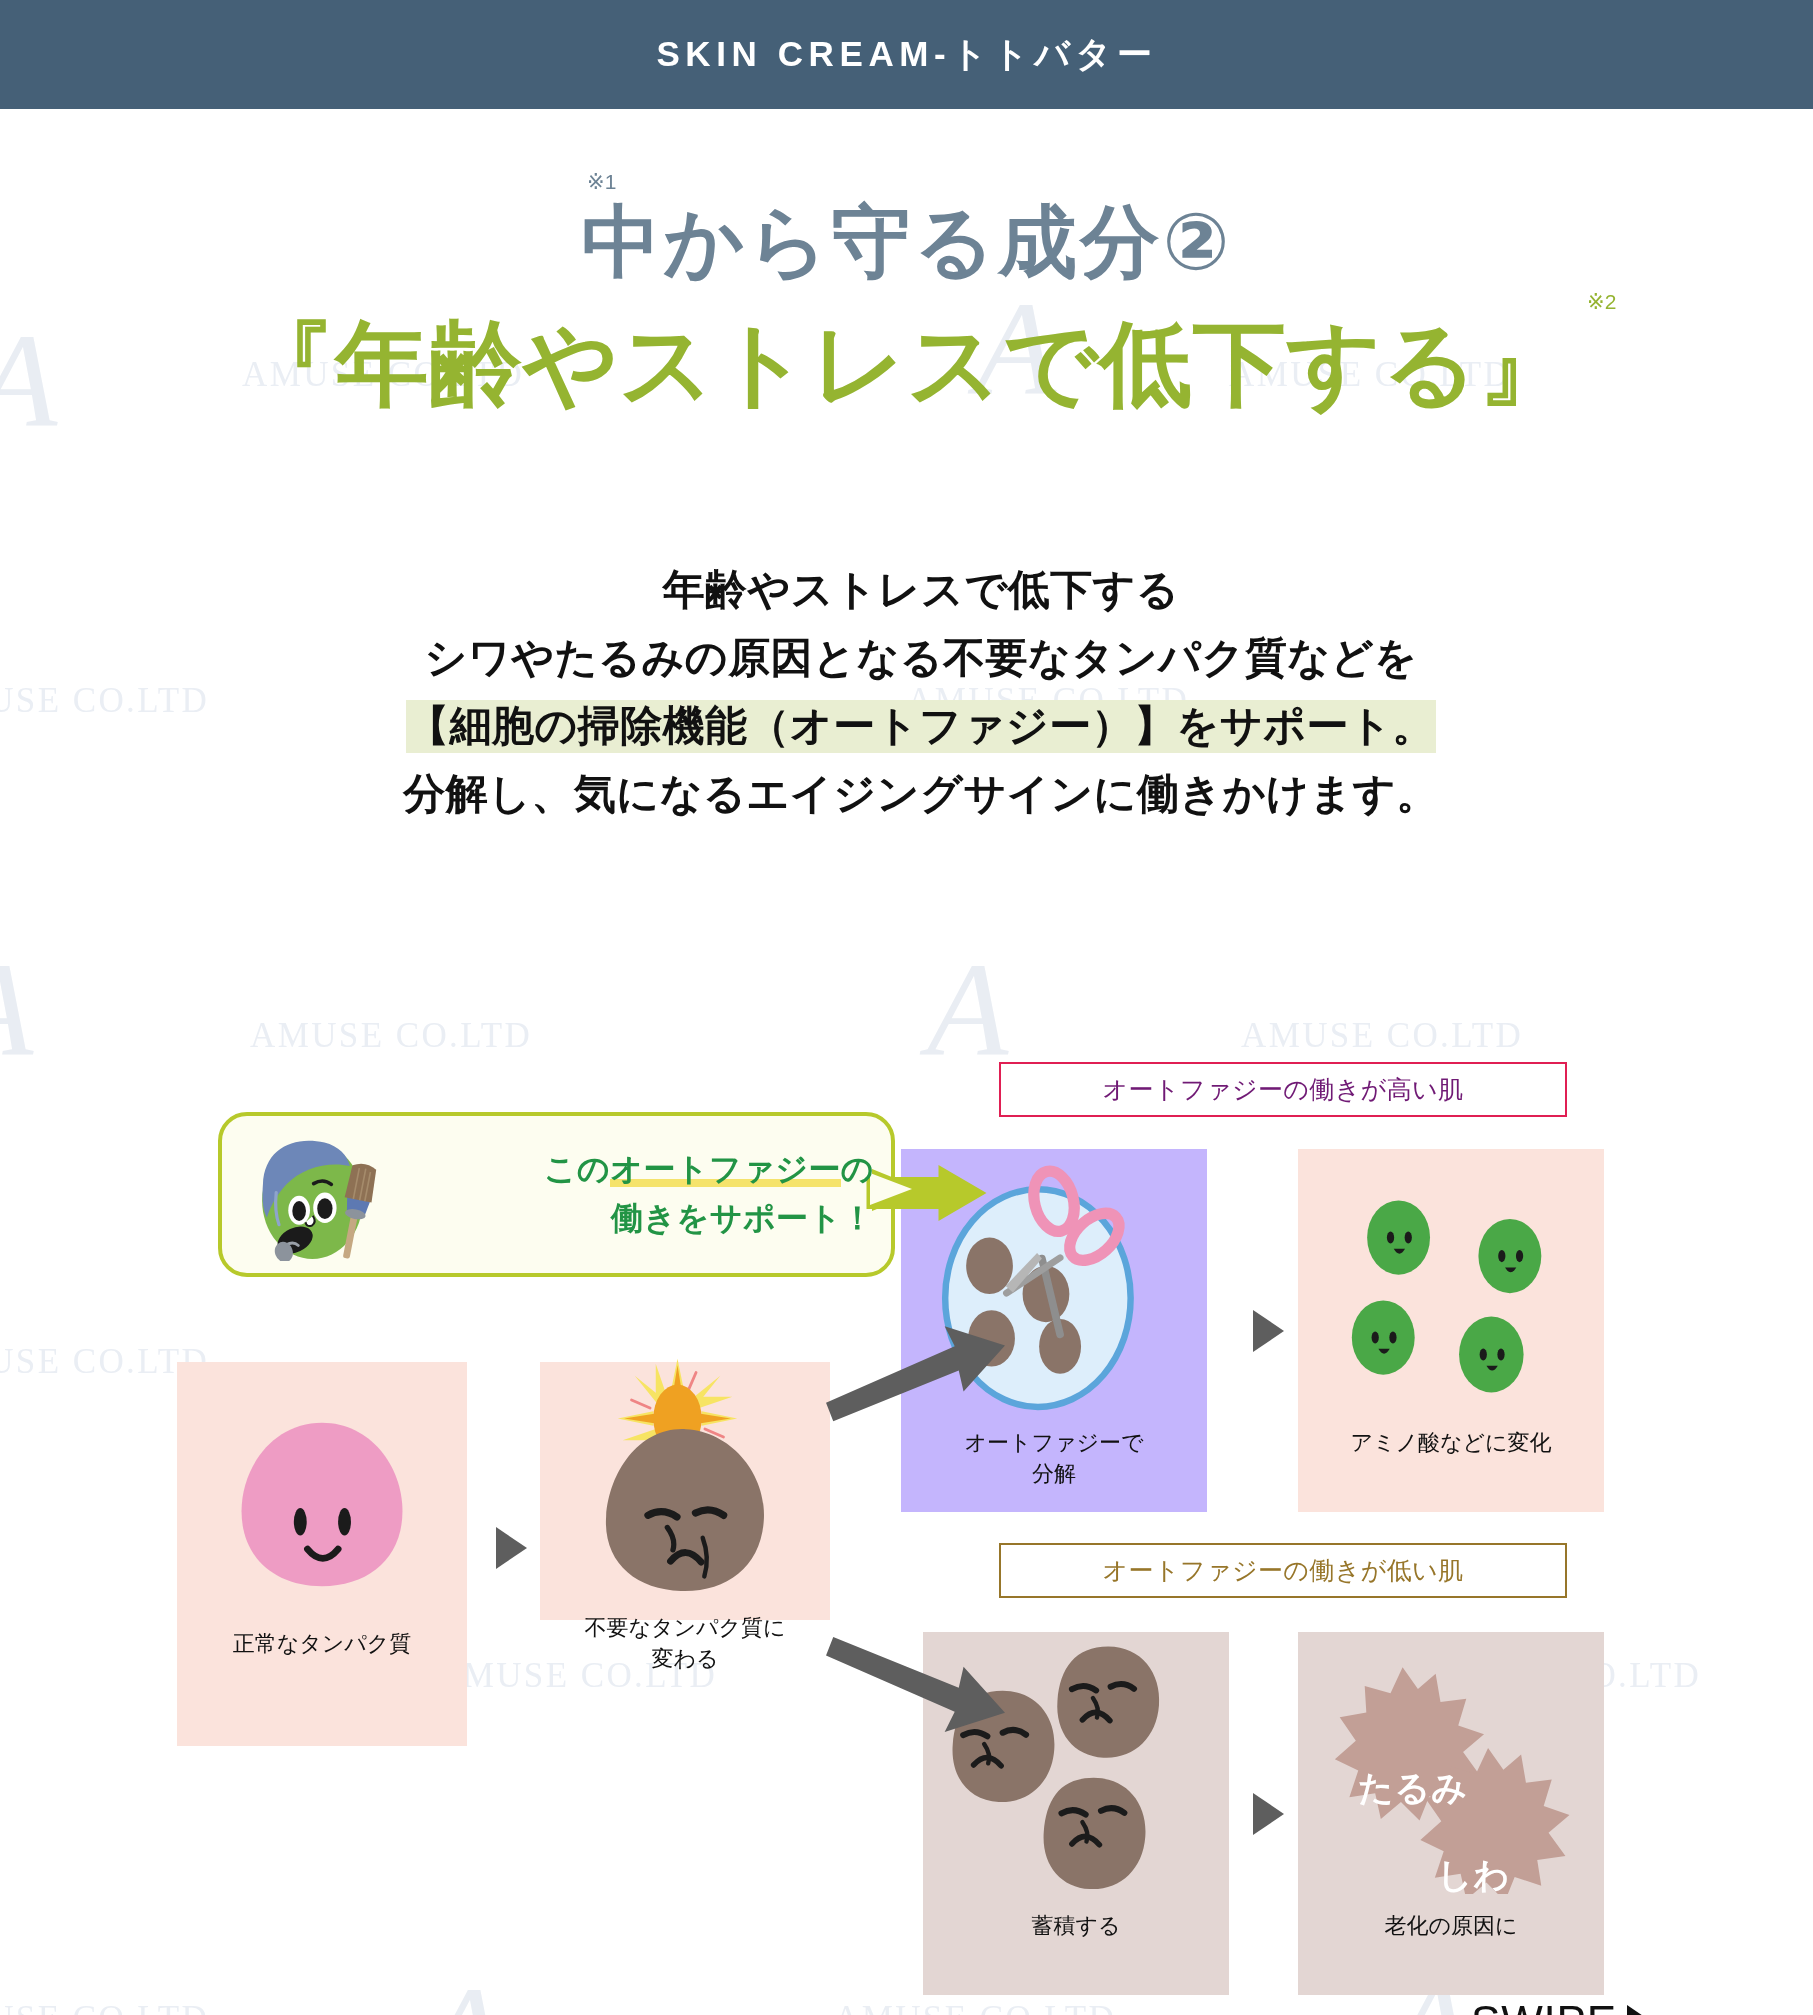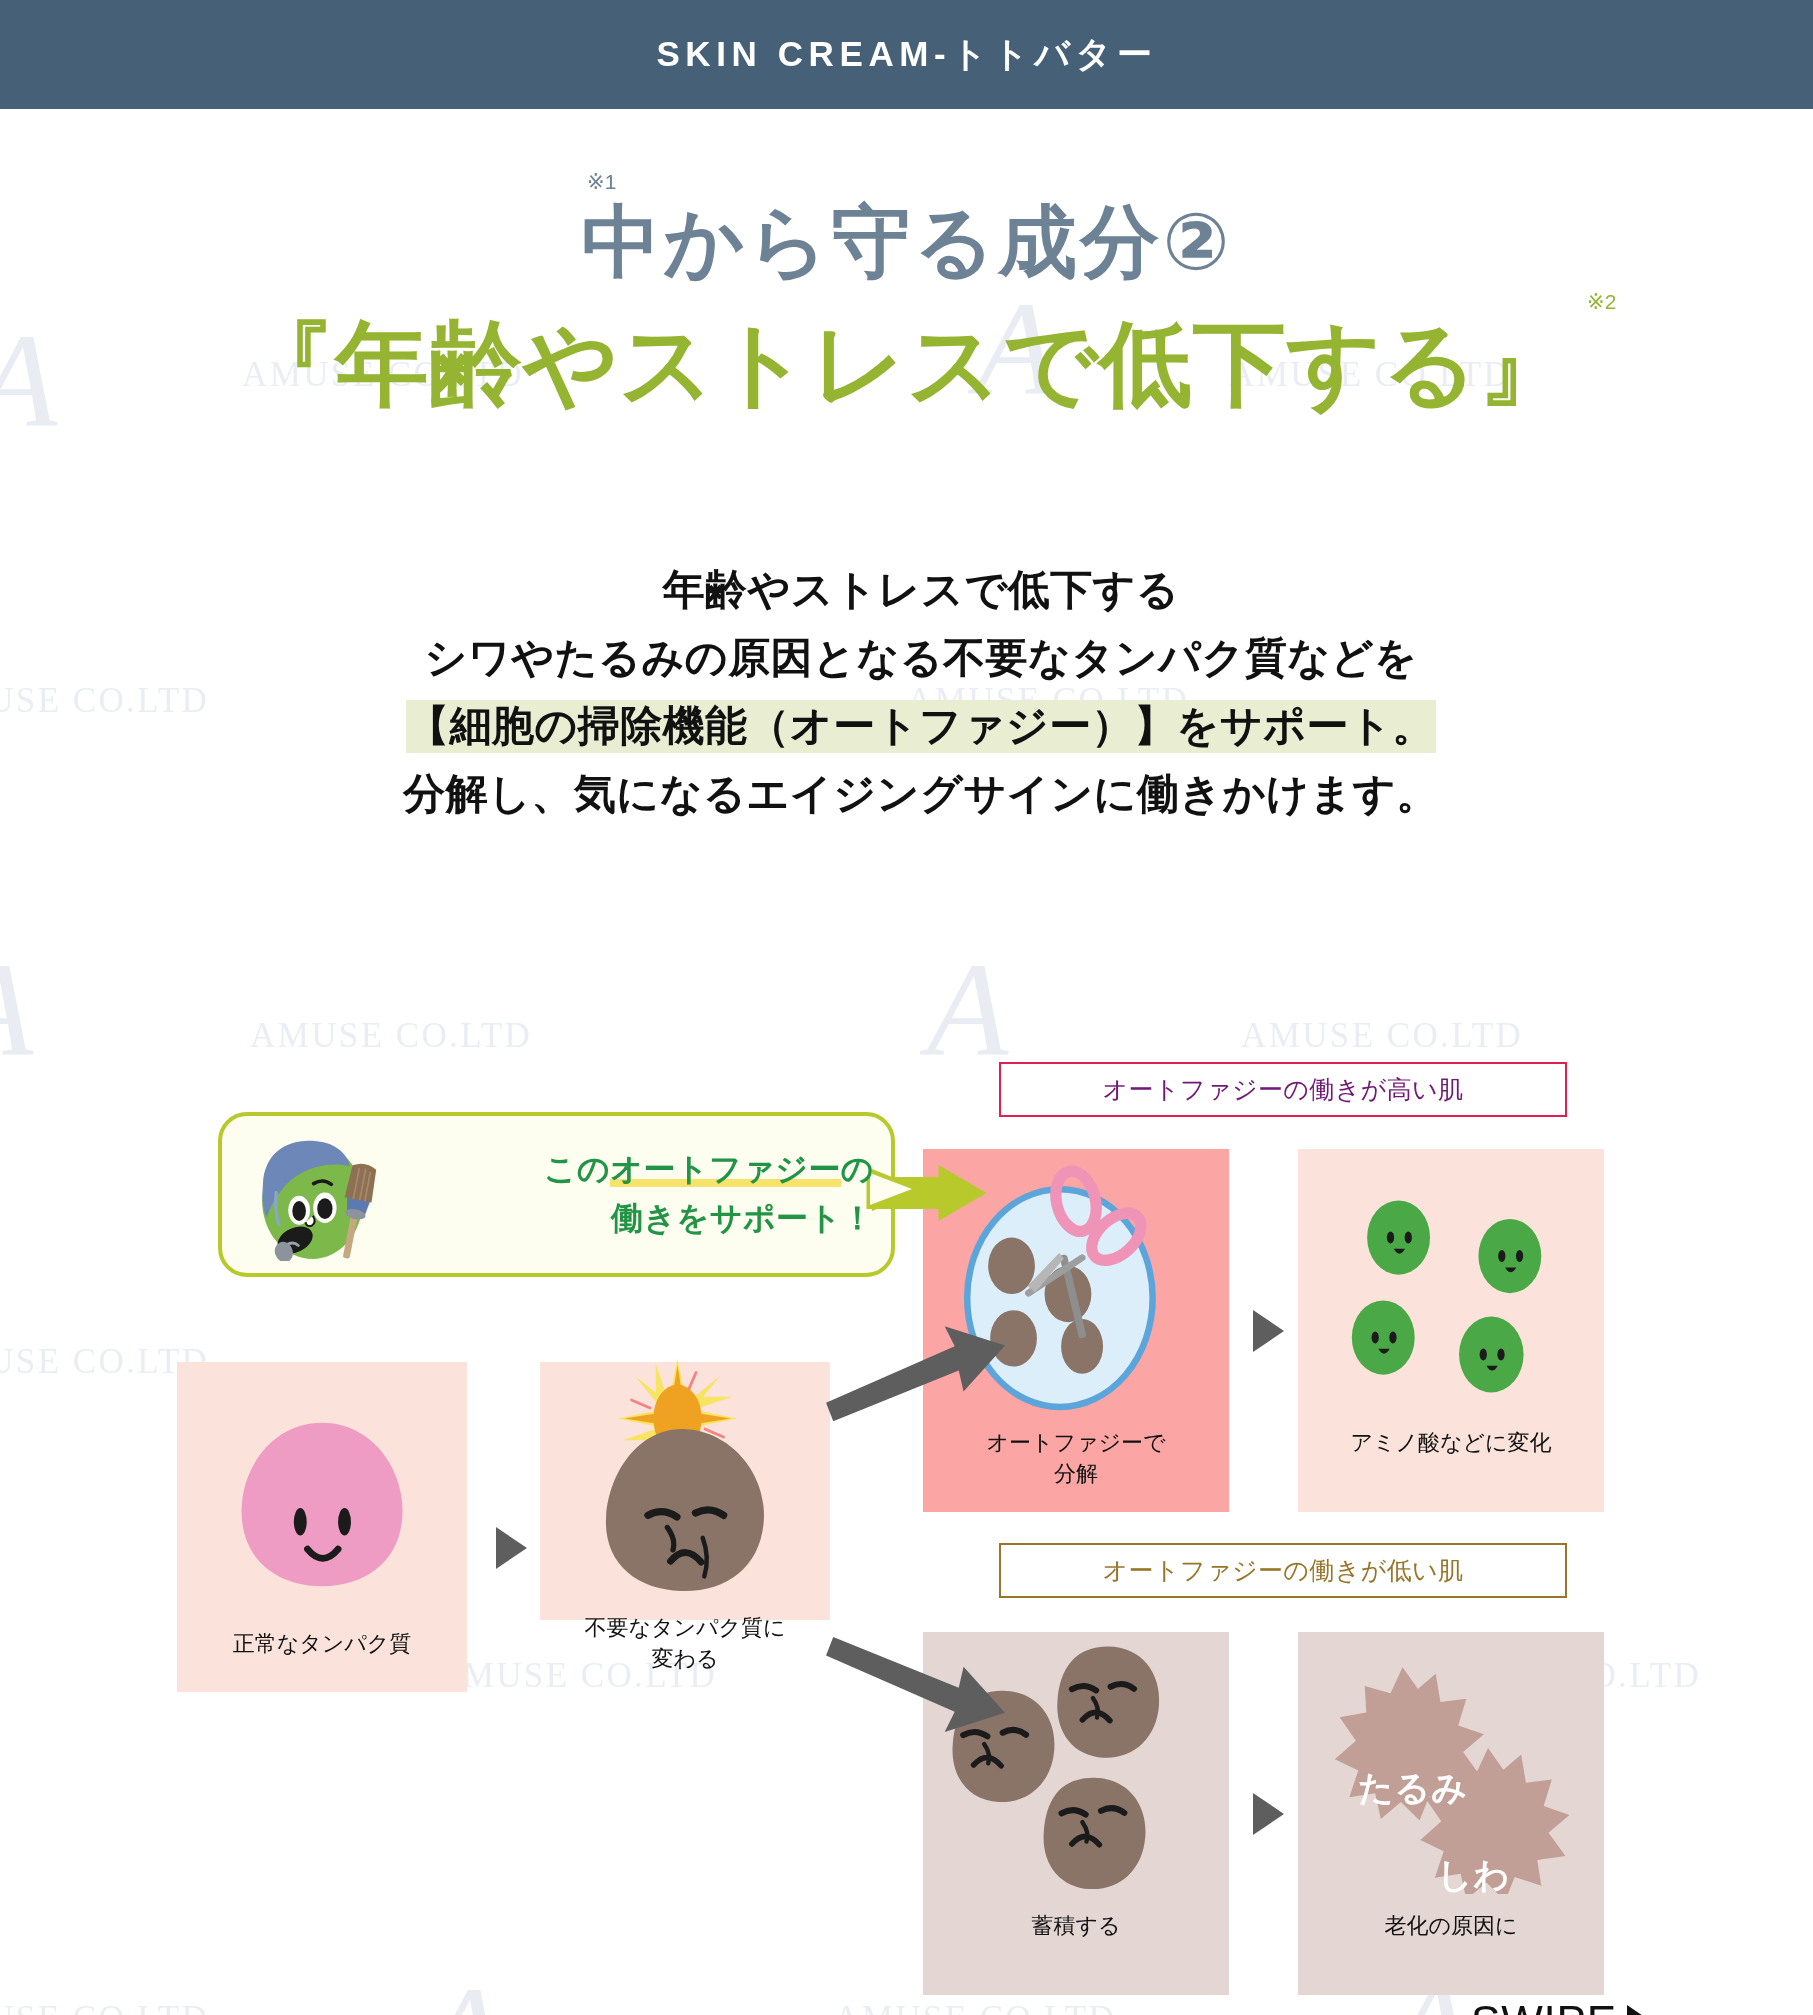--- a/index.html
+++ b/index.html
@@ -196,21 +196,21 @@
 
     <div class="bubble-text">
       <div><span>この</span><span class="ul">オートファジー</span><span>の</span></div>
       <div>働きをサポート！</div>
     </div>
 
     <svg style="position:absolute;left:866px;top:1161px;width:129px;height:64px;z-index:4;" viewBox="0 0 320 160">
       <path d="M0 40 L180 40 L180 10 L300 80 L180 150 L180 120 L0 120 Z" fill="#b7c92b"></path>
     </svg>
 
-    <div class="panel" style="left:177px;top:1362px;width:290px;height:330px;background:#fbe3dc;">
+    <div class="panel" style="left:177px;top:1362px;width:290px;height:384px;background:#fbe3dc;">
       <svg style="position:absolute;left:44px;top:56px;width:202px;height:173px;" viewBox="0 0 500 430">
         <path d="M250 12 C370 12 450 120 450 232 C450 346 368 418 250 418 C132 418 50 346 50 232 C50 120 130 12 250 12 Z" fill="#ee9cc4"></path>
         <ellipse cx="196" cy="258" rx="16" ry="34" fill="#1b1b1b"></ellipse>
         <ellipse cx="306" cy="258" rx="16" ry="34" fill="#1b1b1b"></ellipse>
         <path d="M214 326 q38 46 76 0" stroke="#1b1b1b" stroke-width="17" fill="none" stroke-linecap="round"></path>
       </svg>
       <div class="panel-caption" style="top:266px;">正常なタンパク質</div>
     </div>
 
     <div class="arrow-tri" style="left:496px;top:1527px;"></div>
@@ -263,21 +263,21 @@
       <path d="M10 190 L330 50 L305 0 L455 48 L352 162 L340 110 L28 236 Z" fill="#5e5e5e"></path>
     </svg>
     <svg style="position:absolute;left:822px;top:1636px;width:185px;height:97px;z-index:4;" viewBox="0 0 460 240">
       <path d="M10 48 L330 188 L305 238 L455 190 L352 76 L340 128 L28 2 Z" fill="#5e5e5e"></path>
     </svg>
 
     <div class="label-box" style="left:999px;top:1062px;width:564px;height:51px;border-color:#e01f53;">
       <span style="color:#701a75;">オートファジーの働きが高い肌</span>
     </div>
 
-    <div class="panel" style="left:923px;top:1149px;width:306px;height:363px;background:#fca5a5;">
+    <div class="panel" style="left:901px;top:1149px;width:306px;height:363px;background:#c4b5fd;">
       <svg style="position:absolute;left:20px;top:16px;width:258px;height:250px;" viewBox="0 0 640 620">
         <ellipse cx="290" cy="330" rx="230" ry="270" fill="#ddeefb" stroke="#5ba5db" stroke-width="16"></ellipse>
         <ellipse cx="170" cy="250" rx="58" ry="70" fill="#8a7468"></ellipse>
         <ellipse cx="310" cy="320" rx="58" ry="70" fill="#8a7468"></ellipse>
         <ellipse cx="175" cy="430" rx="58" ry="70" fill="#8a7468"></ellipse>
         <ellipse cx="345" cy="450" rx="52" ry="68" fill="#8a7468"></ellipse>
 
         <g>
           <path d="M300 232 L345 420" stroke="#8e8e8e" stroke-width="19" stroke-linecap="round"></path>
           <path d="M212 318 L345 230" stroke="#9e9e9e" stroke-width="17" stroke-linecap="round"></path>

